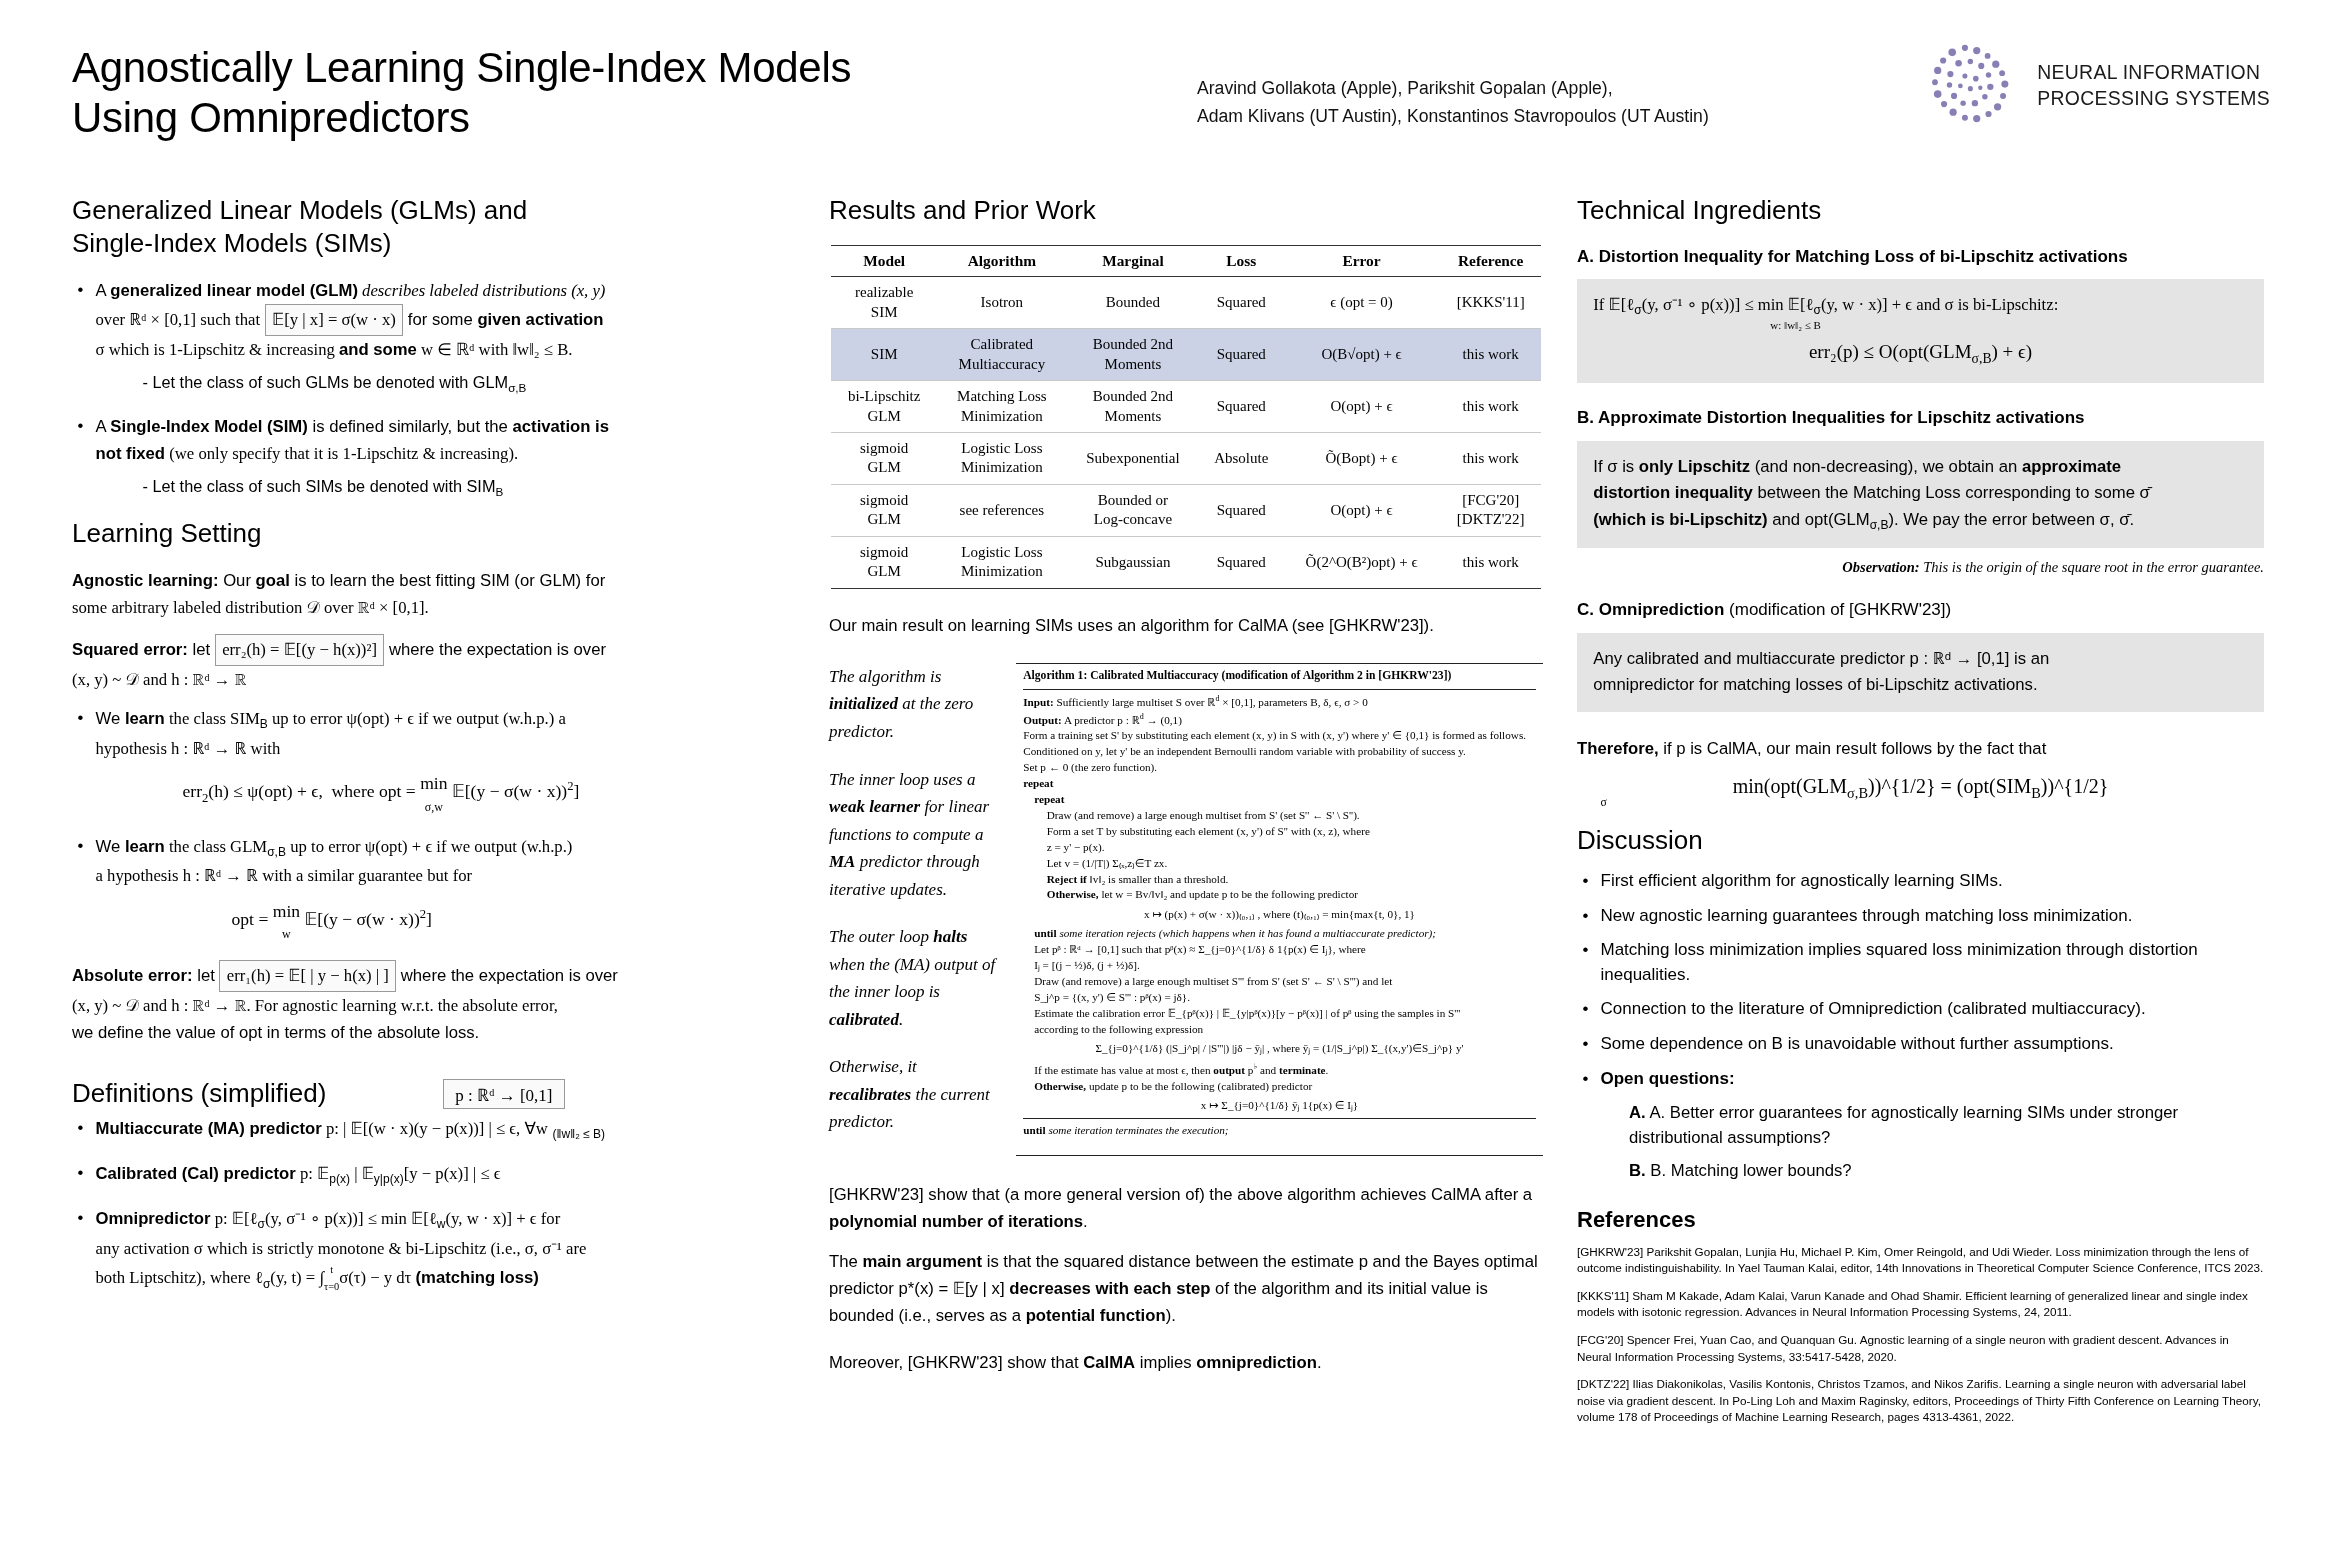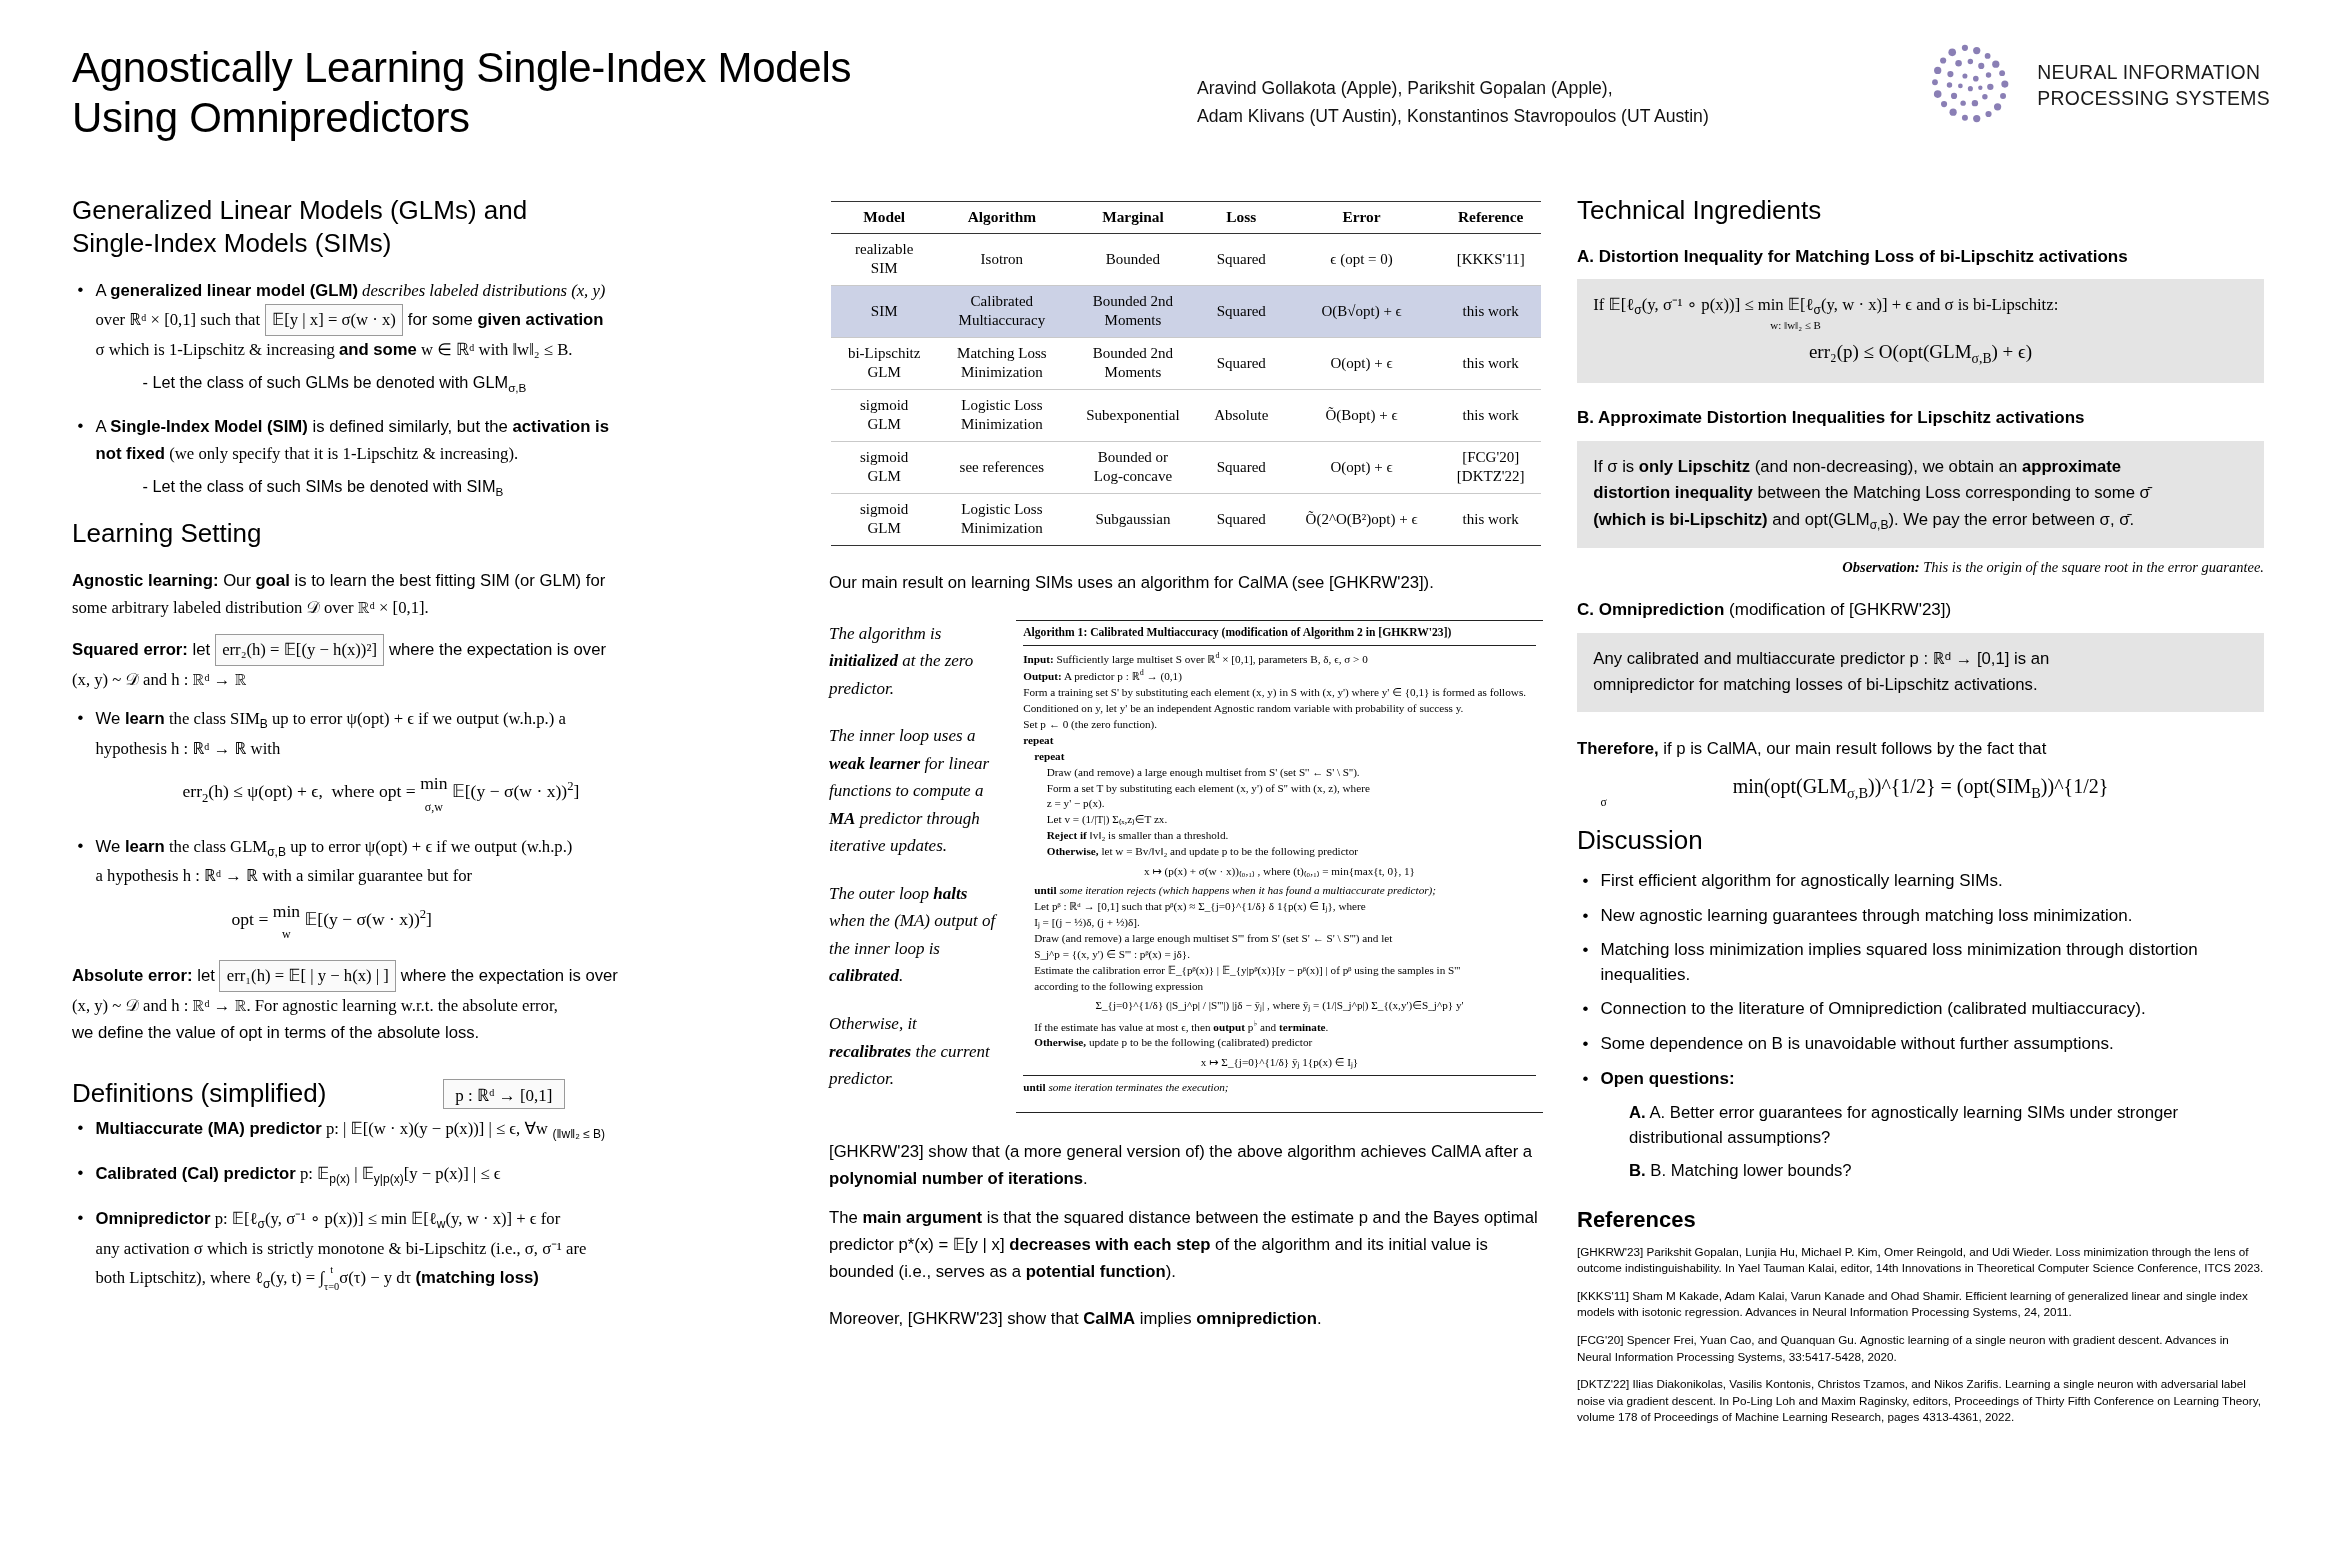--- a/index.html
+++ b/index.html
@@ -368,20 +368,21 @@
         </li>
         <li>
           <b>Omnipredictor</b><span class="mathup"> p: 𝔼[ℓ</span><sub>σ</sub><span class="mathup">(y, σ⁻¹ ∘ p(x))] ≤ min 𝔼[ℓ</span><sub>w</sub><span class="mathup">(y, w · x)] + ϵ for</span><br>
           <span class="mathup">any activation σ which is strictly monotone &amp; bi-Lipschitz (i.e., σ, σ⁻¹ are</span><br>
           <span class="mathup">both Liptschitz), where ℓ</span><sub>σ</sub><span class="mathup">(y, t) = ∫</span><span style="display:inline-block;text-align:center;vertical-align:middle;font-family:'Liberation Serif',serif;"><span style="display:block;font-size:0.62em;">t</span><span style="display:block;font-size:0.62em;">τ=0</span></span><span class="mathup">σ(τ) − y dτ  </span><b>(matching loss)</b>
         </li>
       </ul>
     </div>
 
     <div class="col col2">
+      <h2 class="sec">Results and Prior Work</h2>
 
       <div class="tbl-wrap">
         <table class="results">
           <thead>
               <tr id="res-head">
                 <th>Model</th>
                 <th>Algorithm</th>
                 <th>Marginal</th>
                 <th>Loss</th>
                 <th>Error</th>
@@ -447,21 +448,21 @@
         <div class="algo-side" id="algo-side">
             <p><span>The algorithm is </span><b>initialized</b><span> at the zero predictor.</span></p>
             <p><span>The inner loop uses a </span><b>weak learner</b><span> for linear functions to compute a </span><b>MA</b><span> predictor through iterative updates.</span></p>
             <p><span>The outer loop </span><b>halts</b><span> when the (MA) output of the inner loop is </span><b>calibrated</b><span>.</span></p>
             <p><span>Otherwise, it </span><b>recalibrates</b><span> the current predictor.</span></p>
           </div>
         <div class="algo-box">
           <div class="algo-title">Algorithm 1: Calibrated Multiaccuracy (modification of Algorithm 2 in [GHKRW'23])</div>
           <div><span class="kw">Input:</span> Sufficiently large multiset S over ℝ<sup>d</sup> × [0,1], parameters B, δ, ϵ, σ &gt; 0</div>
           <div><span class="kw">Output:</span> A predictor p : ℝ<sup>d</sup> → (0,1)</div>
-          <div>Form a training set S' by substituting each element (x, y) in S with (x, y') where y' ∈ {0,1} is formed as follows. Conditioned on y, let y' be an independent Agnostic random variable with probability of success y.</div>
+          <div>Form a training set S' by substituting each element (x, y) in S with (x, y') where y' ∈ {0,1} is formed as follows. Conditioned on y, let y' be an independent Bernoulli random variable with probability of success y.</div>
           <div>Set p ← 0 (the zero function).</div>
           <div class="kw">repeat</div>
           <div class="ind1 kw">repeat</div>
           <div class="ind2">Draw (and remove) a large enough multiset from S' (set S'' ← S' \ S'').</div>
           <div class="ind2">Form a set T by substituting each element (x, y') of S'' with (x, z), where</div>
           <div class="ind2">z = y' − p(x).</div>
           <div class="ind2">Let v = (1/|T|) Σ₍ₓ,z₎∈T zx.</div>
           <div class="ind2"><span class="kw">Reject if</span> ‖v‖₂ is smaller than a threshold.</div>
           <div class="ind2"><span class="kw">Otherwise,</span> let w = Bv/‖v‖₂ and update p to be the following predictor</div>
           <div class="algo-eq">x ↦ (p(x) + σ(w · x))₍₀,₁₎ , where (t)₍₀,₁₎ = min{max{t, 0}, 1}</div>

